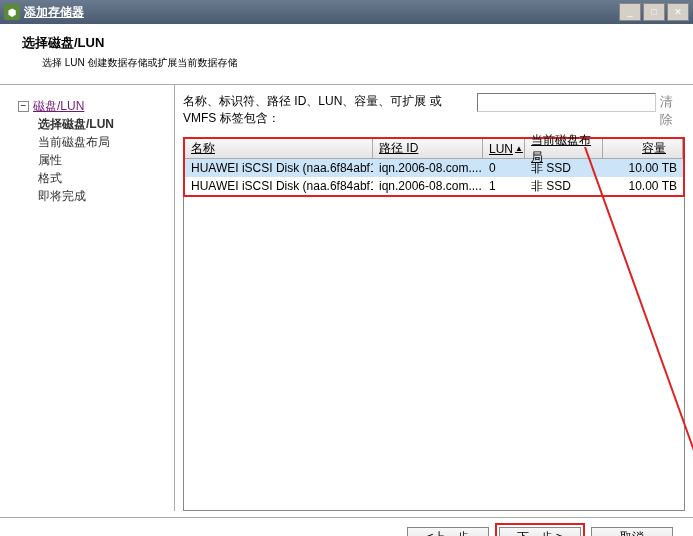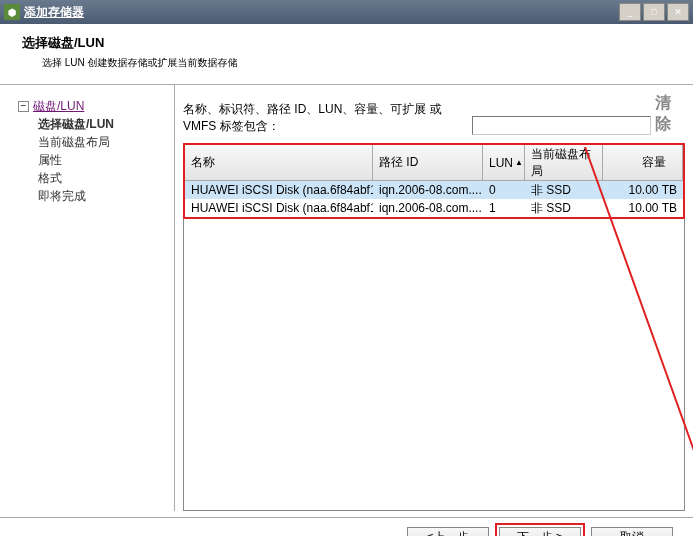--- a/index.html
+++ b/index.html
@@ -19,27 +19,27 @@
     
     .sidebar { width: 175px; border-right: 1px solid #aaa; padding: 12px 0 0 18px; }
     .tree-row { display: flex; align-items: center; height: 18px; }
     .tree-toggle { width: 11px; height: 11px; border: 1px solid #888; display: flex; align-items: center; justify-content: center; font-size: 10px; line-height: 1; margin-right: 4px; }
     .tree-parent { color: #701a75; text-decoration: underline; }
     .tree-item { margin-left: 20px; height: 18px; display: flex; align-items: center; color: #333; }
     .tree-item.active { font-weight: bold; }
     
     .content { flex: 1; display: flex; flex-direction: column; padding: 8px 8px 0 8px; position: relative; }
     
-    .filter-row { display: flex; align-items: flex-end; margin-bottom: 8px; }
+    .filter-row { display: flex; align-items: flex-start; margin-bottom: 8px; }
     .filter-label { font-size: 12px; }
     .filter-input { flex: 0 0 96px; height: 19px; border: 1px inset #ccc; background: #fff; }
-    .filter-clear { color: #888; font-size: 16px; padding: 0 4px; font-weight: bold; }
+    .filter-clear { color: #888; font-size: 13px; padding: 0 4px; }
     
     .table-wrap { border: 2px solid #e02020; flex: 0 0 auto; position: relative; }
-    .table-header-row { display: flex; background: linear-gradient(#f8f8f8, #e4e4e4); border-bottom: 1px solid #aaa; height: 36px; }
+    .table-header-row { display: flex; background: linear-gradient(#f8f8f8, #e4e4e4); border-bottom: 1px solid #aaa; height: 20px; text-decoration: underline; }
     .th { border-right: 1px solid #aaa; padding: 2px 6px; font-size: 12px; display: flex; align-items: center; }
     .col-name { width: 188px; }
     .col-path { width: 110px; }
     .col-lun { width: 42px; justify-content: space-between; }
     .col-drive { width: 78px; }
     .col-cap { flex: 1; justify-content: flex-end; padding-right: 16px; }
     .sort-icon { font-size: 8px; margin-left: 2px; }
     
     .tr { display: flex; height: 18px; font-size: 12px; }
     .tr.selected { background: #cce4f7; }

